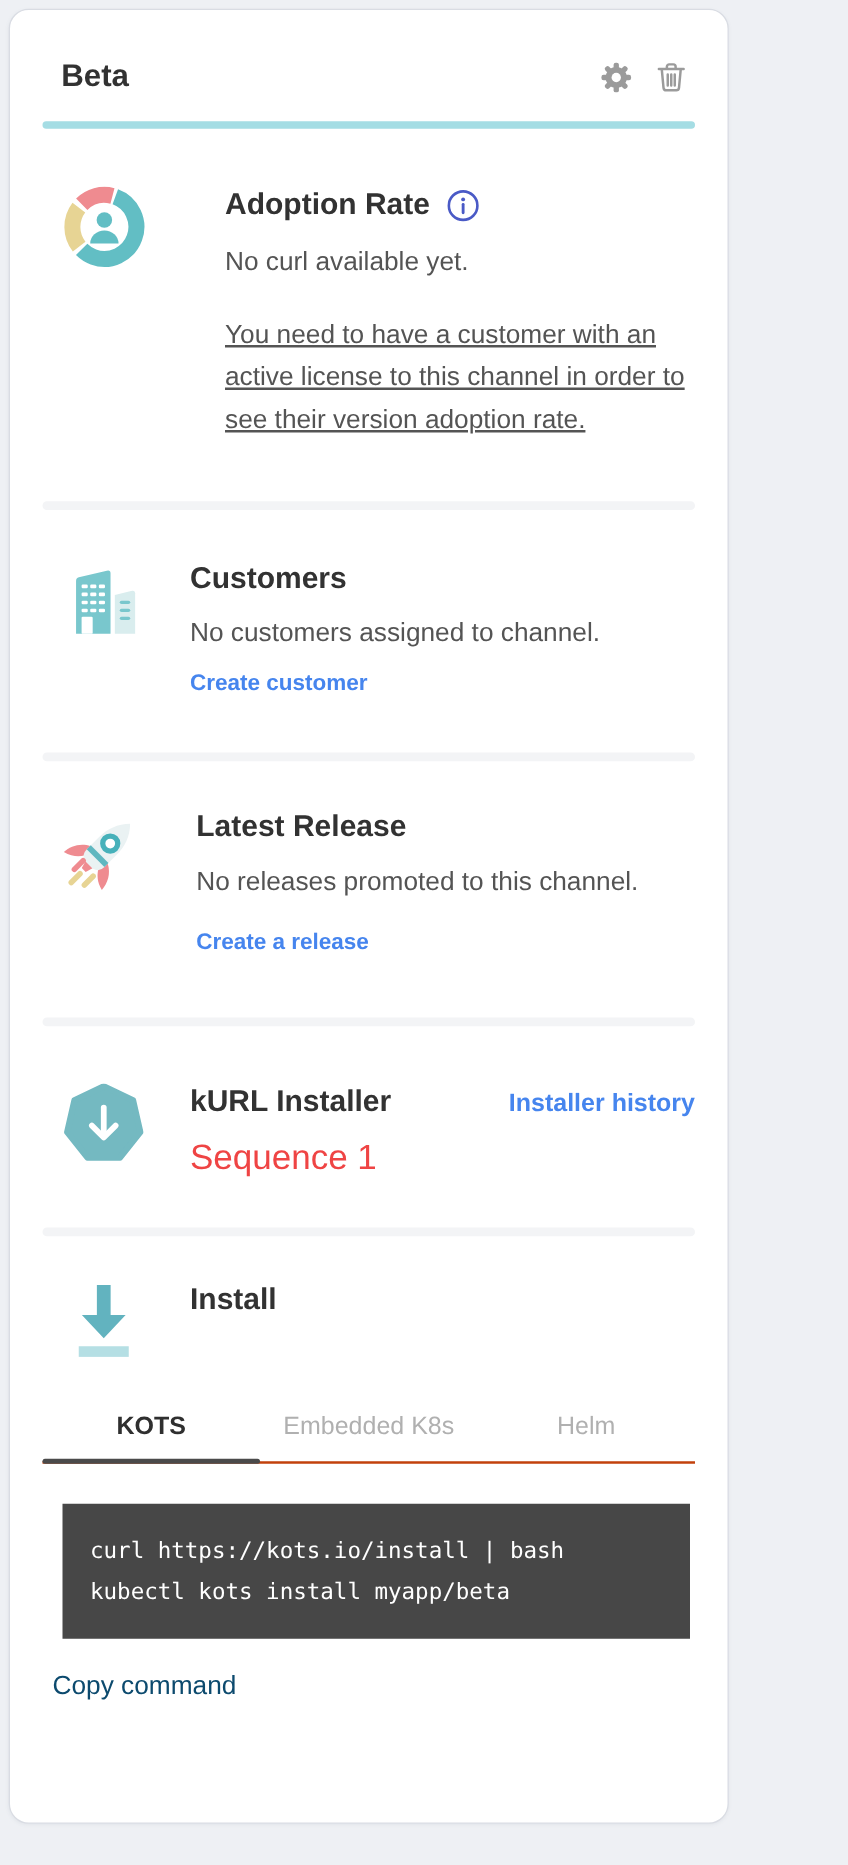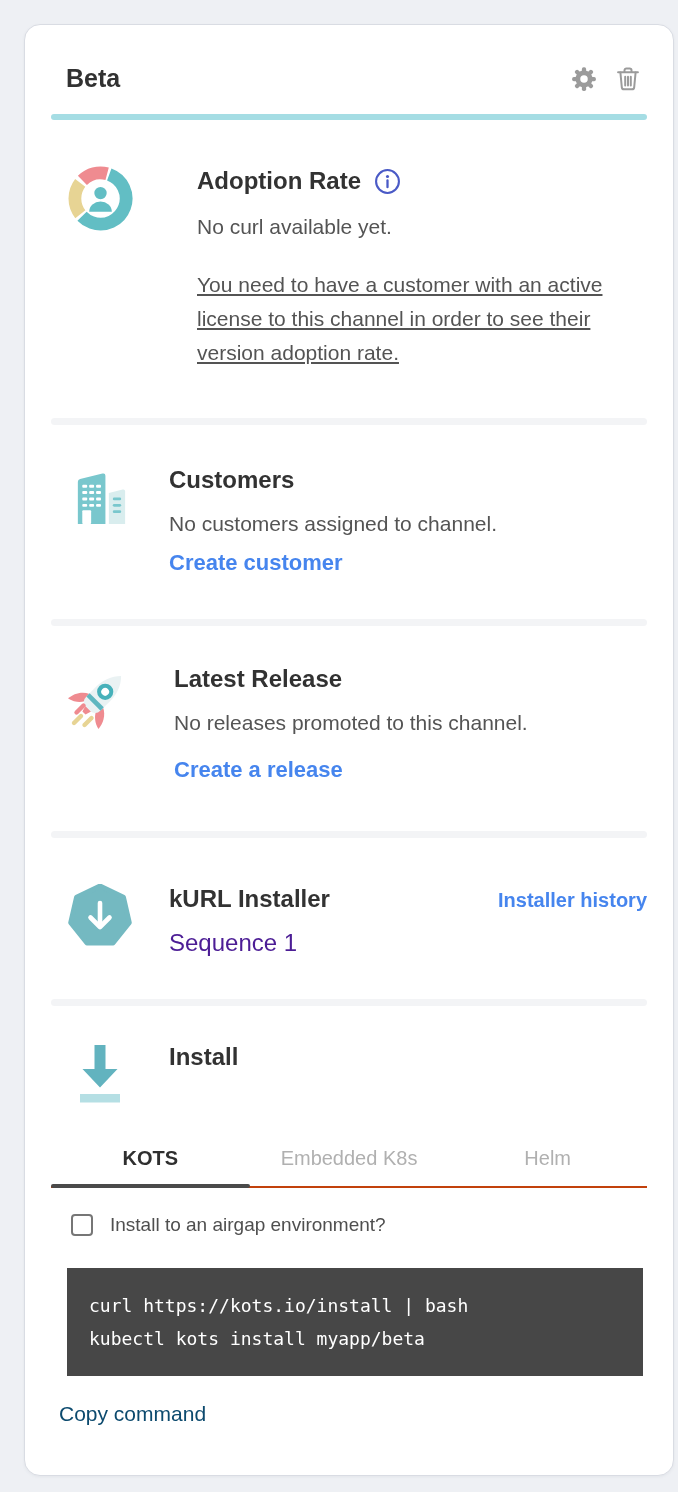--- a/index.html
+++ b/index.html
@@ -4,22 +4,22 @@
 <style>
   * { box-sizing: border-box; }
   html,body { margin:0; padding:0; }
   body {
     width:678px; height:1492px;
     background:#eef0f4;
     font-family:"Liberation Sans", sans-serif;
     -webkit-font-smoothing:antialiased;
   }
   .card {
-    width:650px; height:1452px;
-    margin:24px;
+    width:576px; height:1452px;
+    margin:7px;
     background:#ffffff;
     border:1px solid #d9dce3;
     border-radius:16px;
     box-shadow:0 1px 3px rgba(100,110,130,.08);
     padding:0 26px;
     overflow:hidden;
   }
   
   .header { display:flex; align-items:center; justify-content:space-between; margin-top:38px; padding:0 4px 0 15px; }
   .card-title { margin:0; font-size:25px; line-height:31px; font-weight:700; color:#323232; }
@@ -27,39 +27,39 @@
   .icon-btn { border:none; background:none; padding:0; width:30px; height:30px; cursor:pointer; display:flex; align-items:center; justify-content:center; }
   .accent-bar { height:6px; background:#a5dde4; border-radius:3px; margin-top:20px; }
   .divider { height:7px; background:#f3f4f6; border-radius:4px; }
 
   
   .section { display:flex; }
   .sec-icon { flex:0 0 65px; margin-left:17px; margin-right:36px; }
   .sec-body { flex:1; min-width:0; }
   .sec-title { margin:0; font-size:24px; line-height:30px; font-weight:700; color:#323232; }
   .sec-text { margin:0; font-size:21px; line-height:34px; color:#545454; }
-  .link { color:#4685ee; font-weight:600; font-size:22px; line-height:28px; text-decoration:none; cursor:pointer; display:inline-block; }
+  .link { color:#4685ee; font-weight:600; font-size:18px; line-height:28px; text-decoration:none; cursor:pointer; display:inline-block; }
 
   .sec-adoption { padding:46px 0 48px;gap:28px; }
   .title-row { display:flex; align-items:center; gap:13px; }
   .adoption-empty { margin-top:14px; }
   .adoption-hint { margin-top:24px; max-width:452px;text-decoration:underline; }
 
   .sec-customers { padding:40px 0 42px; }
   .customers-empty { margin-top:12px; }
   .customers-link { margin-top:8px; }
 
   .sec-release { padding:38px 0 47px; }
   .release-empty { margin-top:12px; }
   .release-link { margin-top:16px; }
 
   .sec-kurl { padding:46px 0 41px; }
   .kurl-row { display:flex; align-items:flex-start; justify-content:space-between; }
   .history-link { font-size:20px; line-height:28px; margin-top:2px; }
-  .sequence { margin-top:14px; font-size:24px; line-height:30px; color:#4c1d95; }
+  .sequence { margin-top:14px; font-size:28px; line-height:30px; color:#ef4444; }
 
   .sec-install { padding-top:36px; }
 
   
   .tabs { display:flex; margin-top:40px; border-bottom:2px solid #c2410c; }
   .tab { flex:1; text-align:center; font-size:20px; line-height:24px; color:#b0b0b0; padding-bottom:16px; cursor:pointer; position:relative; }
   .tab.active { color:#2f2f2f; font-weight:700; }
   .tab.active::after { content:""; position:absolute; left:0; right:0; bottom:-2px; height:4px; background:#4a4a4a; border-radius:2px; }
 
   
@@ -254,23 +254,19 @@
   </div>
 
   
   <div class="tabs">
     <div class="tab active">KOTS</div>
     <div class="tab">Embedded K8s</div>
     <div class="tab">Helm</div>
   </div>
 
   
-  <div class="airgap-row">
-    <input type="checkbox" class="cbx" style="">
-    <label class="airgap-label">Install to an airgap environment?</label>
-  </div>
 
   
   <div class="code-block"><span class="code-line">curl https://kots.io/install | bash</span><span class="code-line">kubectl kots install myapp/beta</span></div>
 
   <a class="copy-link">Copy command</a>
 
 </div>
 
 </body></html>

